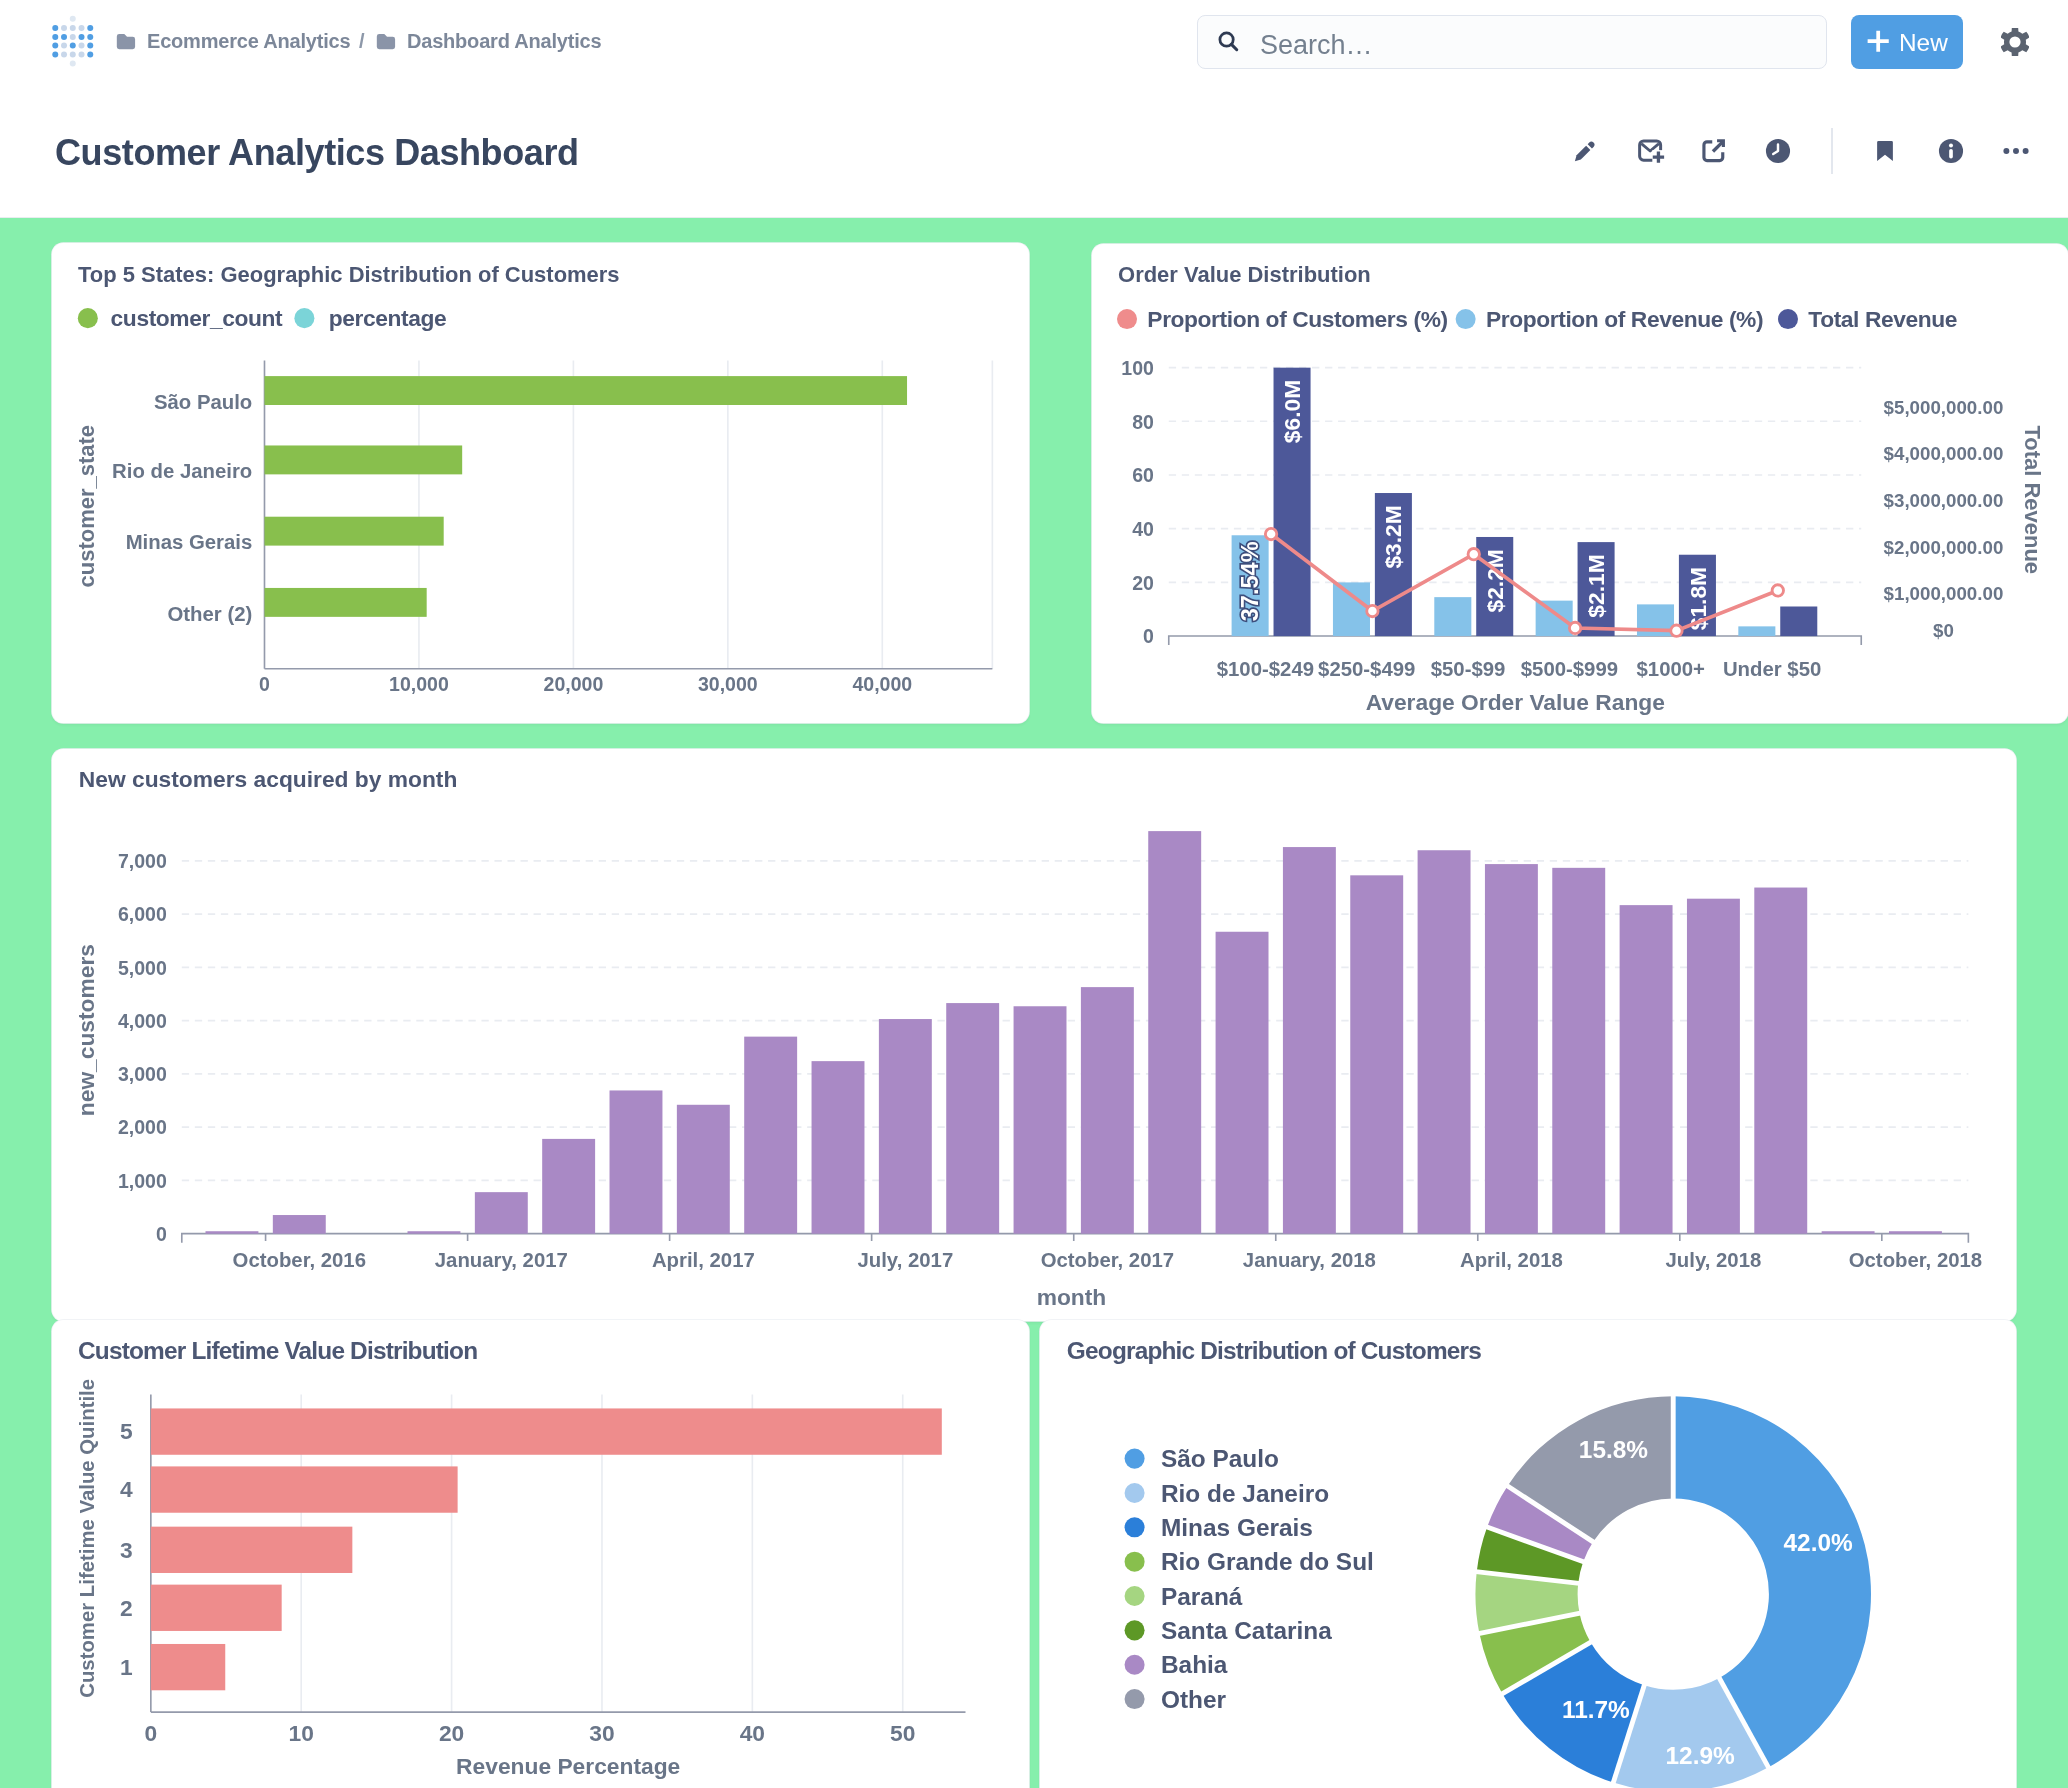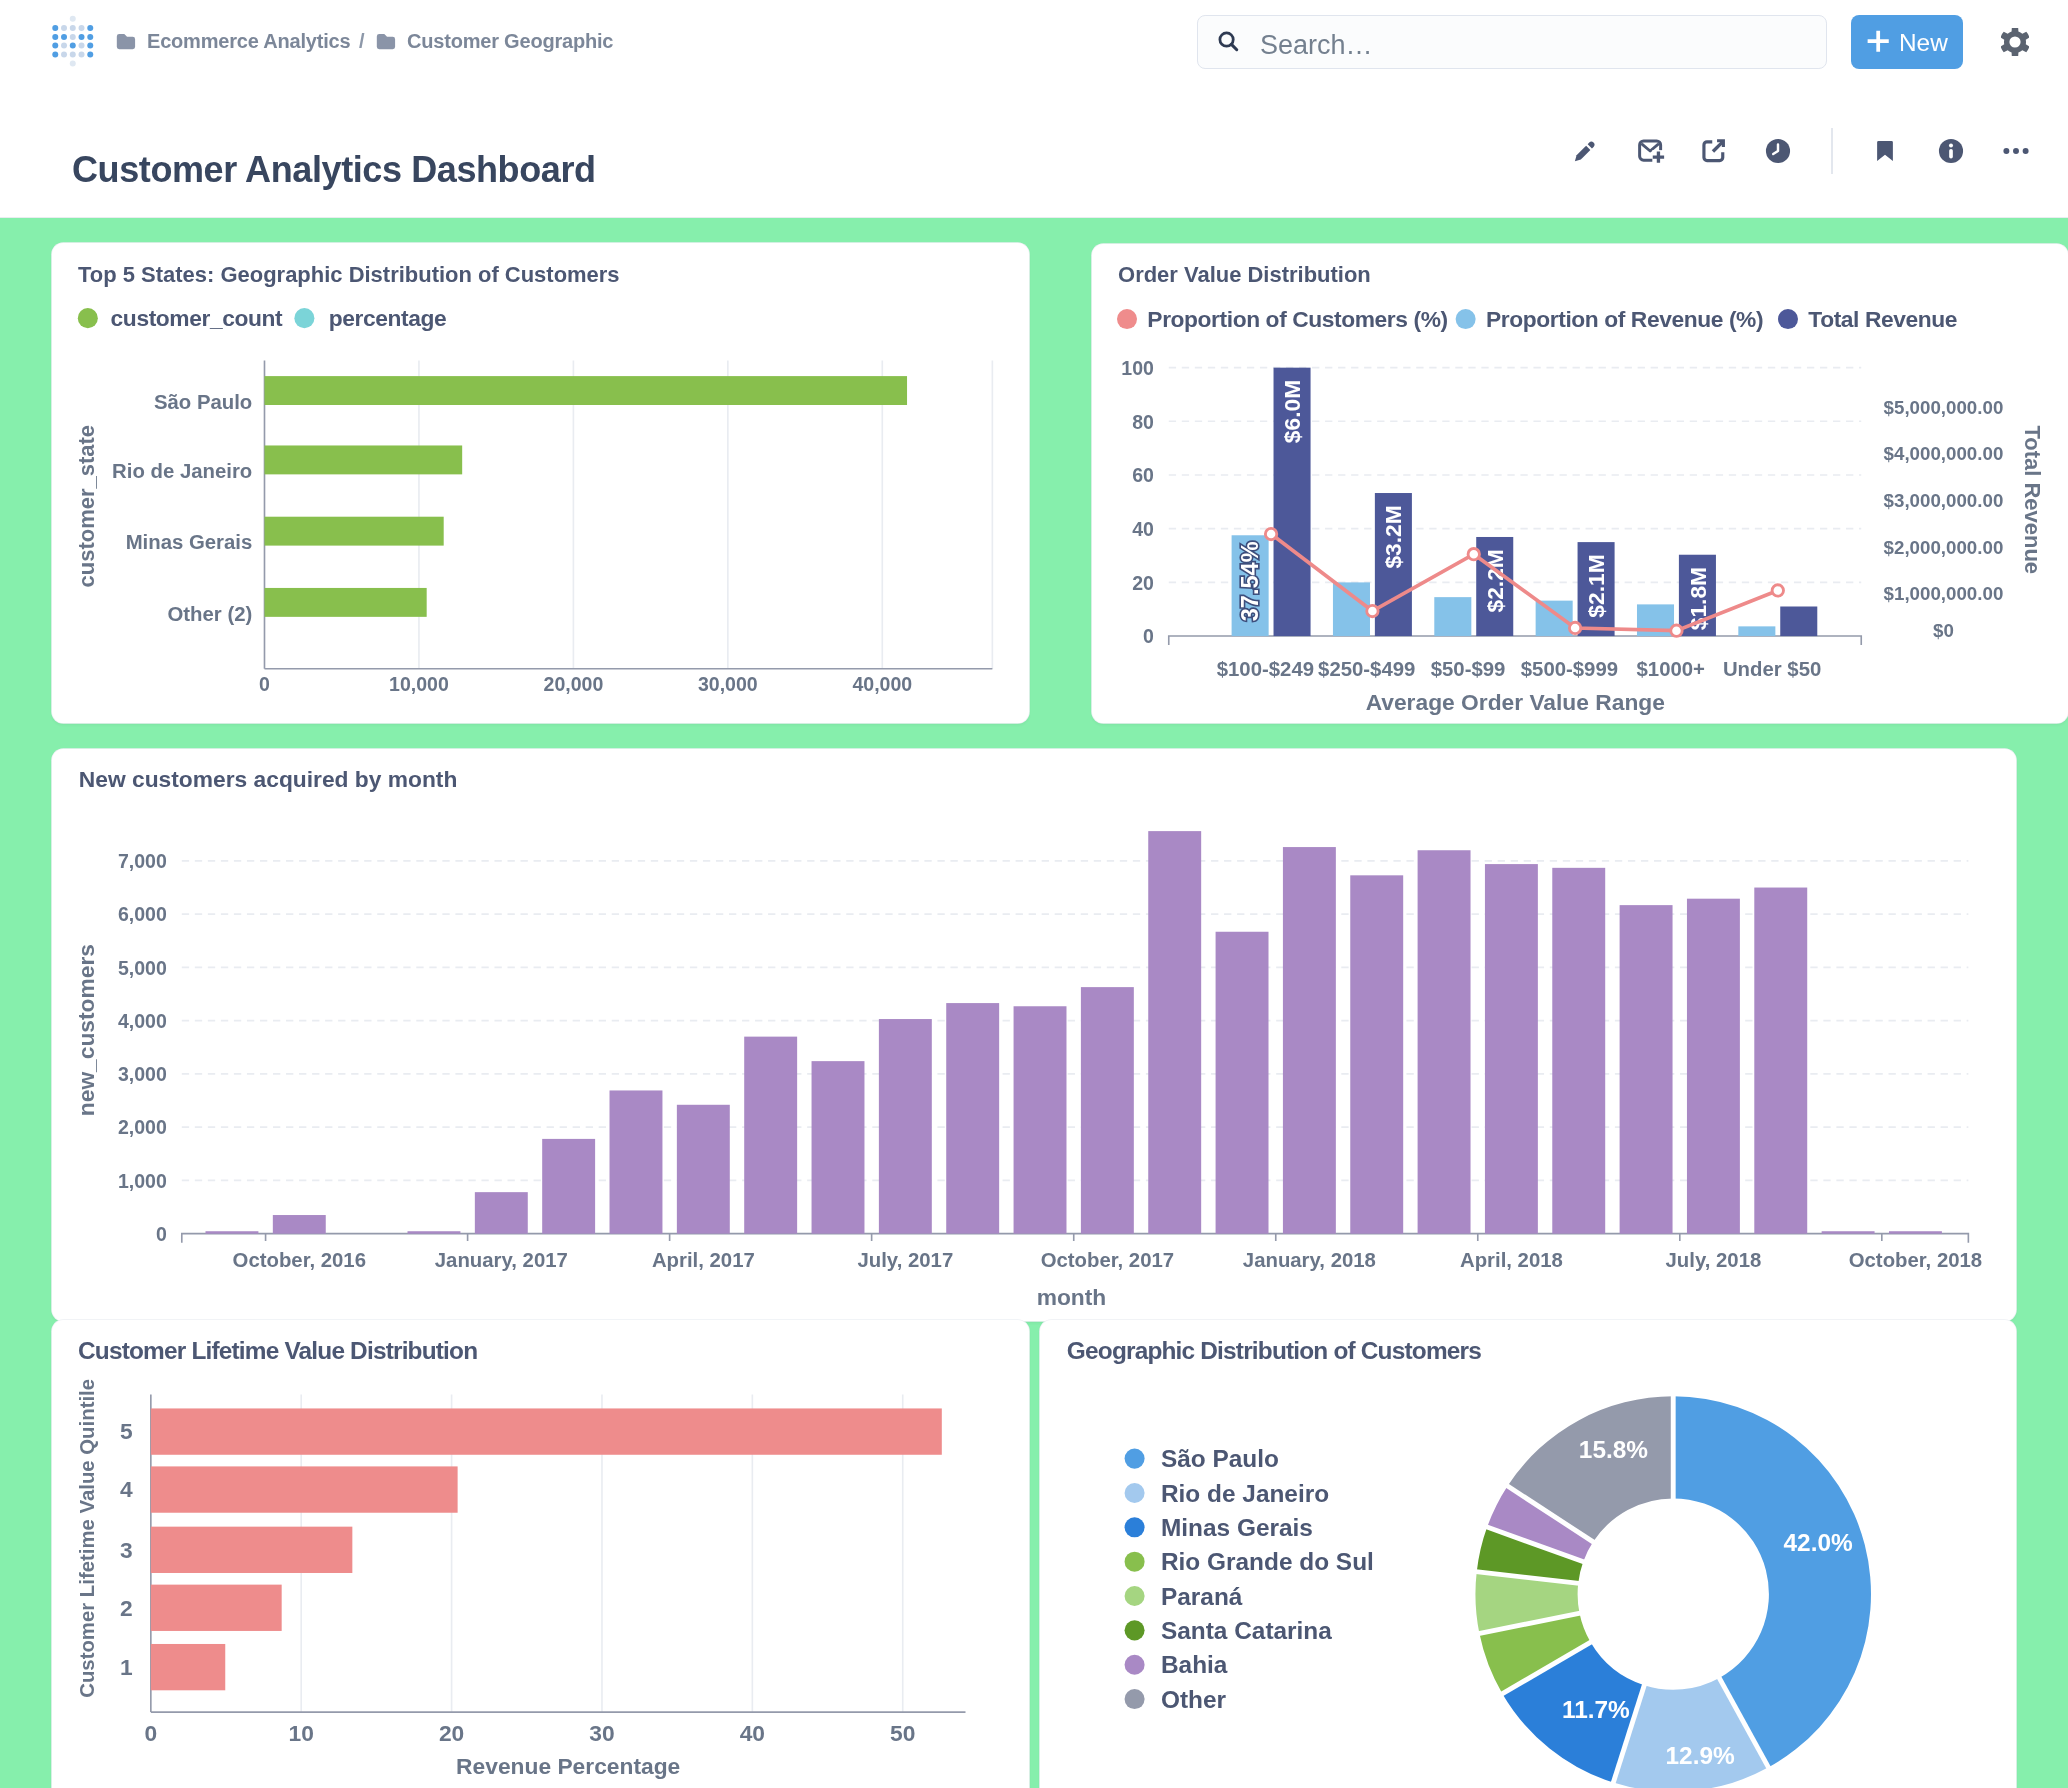--- a/index.html
+++ b/index.html
@@ -36,36 +36,36 @@
     <circle cx="89.1" cy="78.4" r="3.7" fill="#dfe8f2"></circle>
   </svg>
 <svg style="position:absolute;left:116px;top:32px" width="19.5" height="18" viewBox="0 0 24 22">
     <path d="M1 5.5 a3 3 0 0 1 3-3 h6.2 l3.4 3.4 h6.9 a3 3 0 0 1 3 3 V18 a3 3 0 0 1 -3 3 H4 a3 3 0 0 1 -3-3 Z" fill="#8a94a8"></path>
   </svg>
 <div class="bc" style="left:147px">Ecommerce Analytics</div>
 <div class="bc" style="left:359px;color:#8d98a9">/</div>
 <svg style="position:absolute;left:376px;top:32px" width="19.5" height="18" viewBox="0 0 24 22">
     <path d="M1 5.5 a3 3 0 0 1 3-3 h6.2 l3.4 3.4 h6.9 a3 3 0 0 1 3 3 V18 a3 3 0 0 1 -3 3 H4 a3 3 0 0 1 -3-3 Z" fill="#8a94a8"></path>
   </svg>
-<div class="bc" style="left:407px">Customer Geographic</div>
+<div class="bc" style="left:407px">Dashboard Analytics</div>
 <div style="position:absolute;left:1197px;top:14.7px;width:630px;height:54px;box-sizing:border-box;background:#fbfcfd;border:1.6px solid #e0e5ee;border-radius:8.1px"></div>
 <svg style="position:absolute;left:1216px;top:29px" width="24.4" height="24.4" viewBox="0 0 30 30">
     <circle cx="13" cy="13" r="8.2" fill="none" stroke="#2e3a52" stroke-width="3.4"></circle>
     <line x1="19" y1="19" x2="25.5" y2="25.5" stroke="#2e3a52" stroke-width="3.8" stroke-linecap="round"></line>
   </svg>
 <div style="position:absolute;left:1260px;top:30px;font-size:27px;font-weight:normal;color:#74808f">Search…</div>
 <div style="position:absolute;left:1851px;top:14.7px;width:112px;height:54px;background:#509ee3;border-radius:8.1px"></div>
 <svg style="position:absolute;left:1866px;top:29px" width="24.4" height="24.4" viewBox="0 0 30 30">
     <path d="M12.7 2 h4.6 v10.7 H28 v4.6 H17.3 V28 h-4.6 V17.3 H2 v-4.6 h10.7 Z" fill="#fff"></path>
   </svg>
 <div style="position:absolute;left:1899px;top:29px;font-size:24.4px;font-weight:normal;color:#fff">New</div>
 <svg style="position:absolute;left:2001px;top:28px" width="28" height="28" viewBox="0 0 32 32">
     <path d="M12.4 -0.9 A17.3 17.3 0 0 1 19.6 -0.9 L19.9 4.0 A12.6 12.6 0 0 1 24.4 6.6 L28.9 4.4 A17.3 17.3 0 0 1 32.5 10.7 L28.3 13.4 A12.6 12.6 0 0 1 28.3 18.6 L32.5 21.3 A17.3 17.3 0 0 1 28.9 27.6 L24.4 25.4 A12.6 12.6 0 0 1 19.9 28.0 L19.6 32.9 A17.3 17.3 0 0 1 12.4 32.9 L12.1 28.0 A12.6 12.6 0 0 1 7.6 25.4 L3.1 27.6 A17.3 17.3 0 0 1 -0.5 21.3 L3.7 18.6 A12.6 12.6 0 0 1 3.7 13.4 L-0.5 10.7 A17.3 17.3 0 0 1 3.1 4.4 L7.6 6.6 A12.6 12.6 0 0 1 12.1 4.0 Z M22.4 16.0 A6.4 6.4 0 1 0 9.6 16.0 A6.4 6.4 0 1 0 22.4 16.0 Z" fill="#5b6370" fill-rule="evenodd"></path>
   </svg>
-<h1 style="position:absolute;left:55px;top:135px;margin:17px;font-size:36px;line-height:1;color:#38465f;letter-spacing:-0.4px">Customer Analytics Dashboard</h1>
+<h1 style="position:absolute;left:55px;top:135px;margin:0;font-size:36px;line-height:1;color:#38465f;letter-spacing:-0.4px">Customer Analytics Dashboard</h1>
 <svg style="position:absolute;left:1570px;top:137px" width="28" height="28" viewBox="0 0 32 32">
     <path d="M5.6 27.8 L7.5 20.9 L18.4 10.0 L23.3 14.9 L12.4 25.8 Z" fill="#4c5773"></path>
     <path d="M20.2 8.2 L22.0 6.4 a3.45 3.45 0 0 1 4.9 4.9 L25.1 13.1 Z" fill="#4c5773"></path>
   </svg>
 <svg style="position:absolute;left:1637px;top:137px" width="28" height="28" viewBox="0 0 32 32">
     <rect x="3" y="4.5" width="24" height="22" rx="4.5" fill="none" stroke="#4c5773" stroke-width="3.4"></rect>
     <path d="M6 8.5 L15 16 L24 8.5" fill="none" stroke="#4c5773" stroke-width="3.2" stroke-linejoin="round" stroke-linecap="round"></path>
     <rect x="17.5" y="15" width="14.5" height="14.5" fill="#fff"></rect>
     <path d="M22.6 16.5 h3.8 v4.6 H31 v3.8 h-4.6 v4.6 h-3.8 v-4.6 H18 v-3.8 h4.6 Z" fill="#4c5773"></path>
   </svg>

